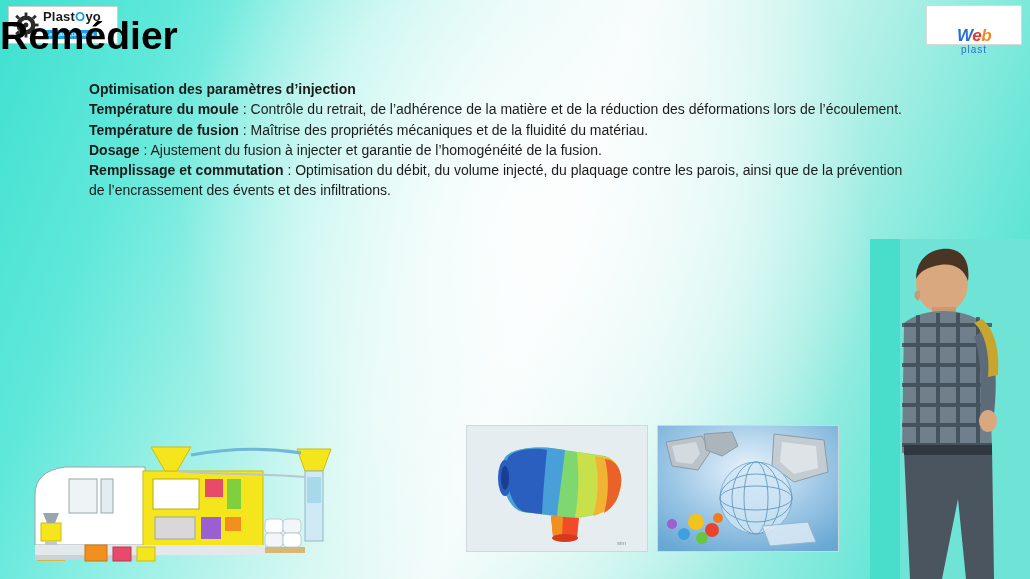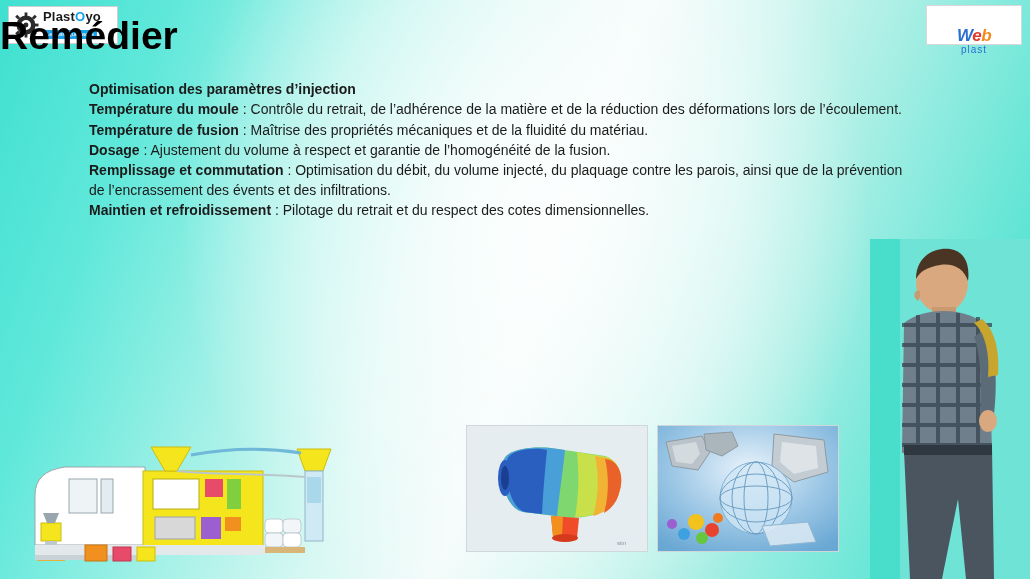--- a/index.html
+++ b/index.html
@@ -211,25 +211,24 @@
   <div class="body-text">
     <p class="lead">Optimisation des paramètres d’injection</p>
 
 
     <p><b>Température du moule</b><span> : </span><span>Contrôle du retrait, de l’adhérence de la matière et de la réduction des déformations lors de l’écoulement.</span></p>
 
 
     <p><b>Température de fusion</b><span> : </span><span>Maîtrise des propriétés mécaniques et de la fluidité du matériau.</span></p>
 
 
-    <p><b>Dosage</b><span> : </span><span>Ajustement du volume à respect et garantie de l’homogénéité de la fusion.</span></p>
+    <p><b>Dosage</b><span> : </span><span>Ajustement du fusion à injecter et garantie de l’homogénéité de la fusion.</span></p>
 
     <p><b>Remplissage et commutation</b><span> : </span><span>Optimisation du débit, du volume injecté, du plaquage contre les parois, ainsi que de la prévention de l’encrassement des évents et des infiltrations.</span></p>
 
-    <p><b>Maintien et refroidissement</b><span> : </span><span>Pilotage du retrait et du respect des cotes dimensionnelles.</span></p>
 
   </div>
 
   <div class="img-machine">
     <svg width="330" height="140" viewBox="0 0 330 140">
 
       <path d="M10,118 L10,68 Q10,44 40,40 L120,40 L120,118 Z" fill="#ffffff" stroke="#9aa6ad" stroke-width="1"></path>
       <rect x="44" y="52" width="28" height="34" fill="#eef4f6" stroke="#9aa6ad"></rect>
       <rect x="76" y="52" width="12" height="34" fill="#e3edf1" stroke="#9aa6ad"></rect>
 

